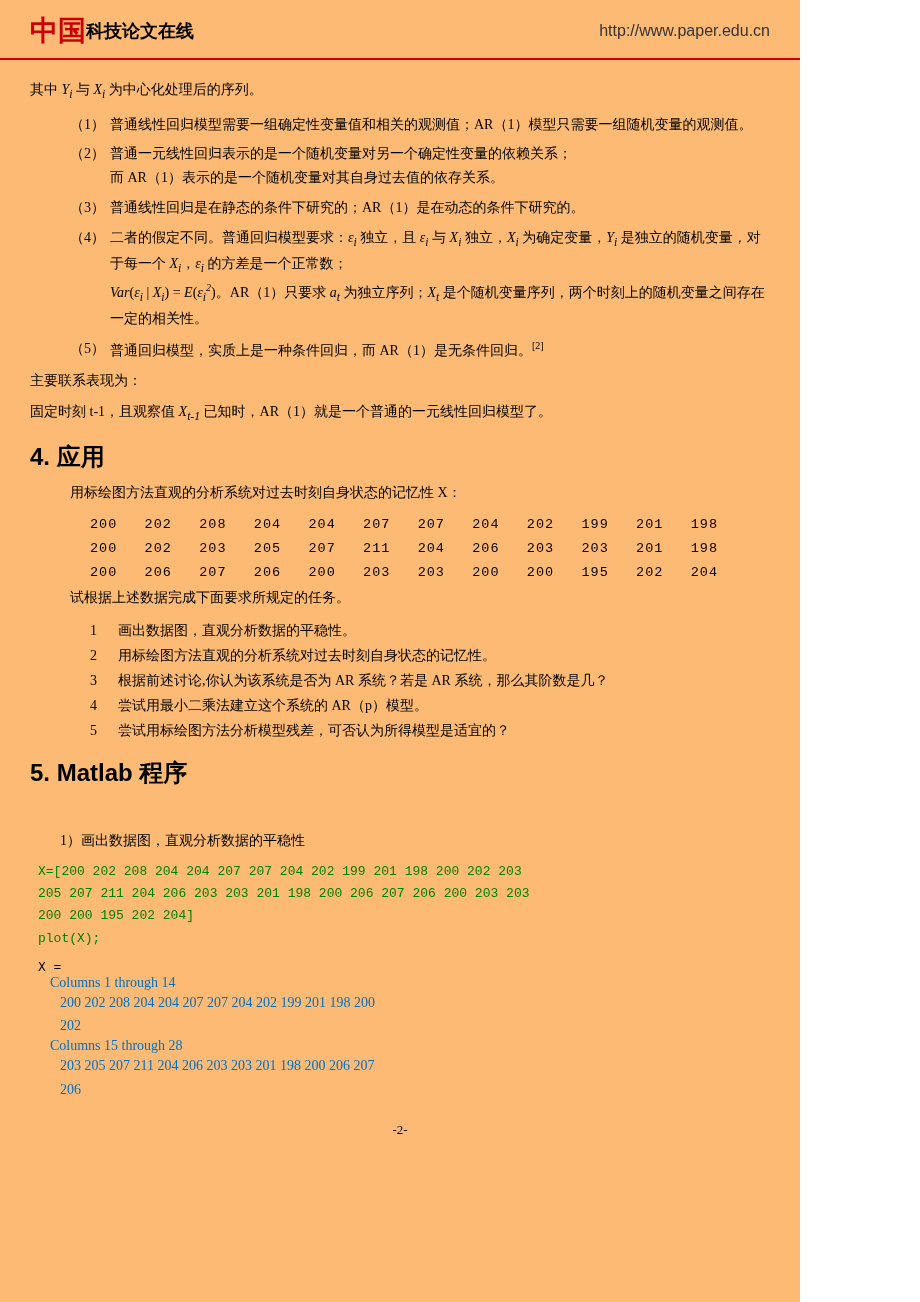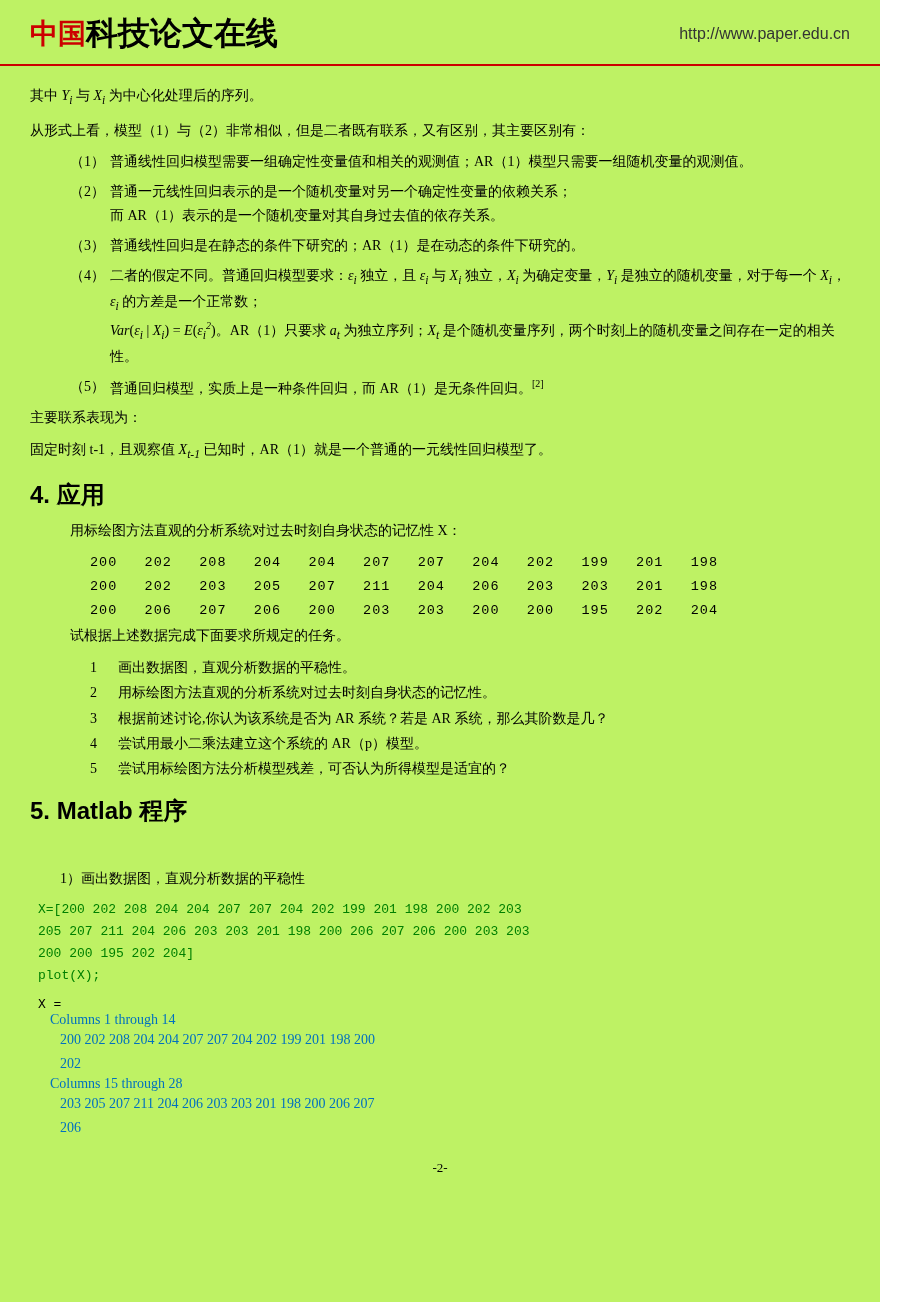--- a/index.html
+++ b/index.html
@@ -5,24 +5,24 @@
     * { margin: 0; padding: 0; box-sizing: border-box; }
     body {
       background: #fff;
       font-family: "SimSun", "宋体", serif;
       font-size: 14px;
       color: #000;
       width: 920px;
       min-height: 1302px;
     }
     .page {
-      width: 880px;
+      width: 800px;
       min-height: 1302px;
       padding: 0;
-      background: #bef264;
+      background: #fdba74;
       position: relative;
     }
     
     .header {
       display: flex;
       justify-content: space-between;
       align-items: center;
       padding: 12px 30px 8px 30px;
       border-bottom: 2px solid #cc0000;
       margin-bottom: 10px;
@@ -33,21 +33,21 @@
       font-size: 26px;
       font-weight: bold;
       font-family: "SimHei", "黑体", sans-serif;
     }
     .logo-zhongguo {
       color: #cc0000;
       font-size: 28px;
     }
     .logo-rest {
       color: #000;
-      font-size: 32px;
+      font-size: 18px;
     }
     .header-url {
       font-size: 16px;
       color: #333;
       font-family: Arial, sans-serif;
     }
     
     .content {
       padding: 8px 30px 20px 30px;
     }
@@ -153,23 +153,20 @@
         <span class="logo-rest">科技论文在线</span>
     </div>
     <div class="header-url">http://www.paper.edu.cn</div>
   </div>
 
   <div class="content">
 
     <div class="para">
       其中 <span class="math">Y<sub>i</sub></span> 与 <span class="math">X<sub>i</sub></span> 为中心化处理后的序列。
     </div>
-    <div class="para">
-      从形式上看，模型（1）与（2）非常相似，但是二者既有联系，又有区别，其主要区别有：
-    </div>
 
     <div class="numbered-item">
       <div class="num">（1）</div>
       <div class="item-content">
         普通线性回归模型需要一组确定性变量值和相关的观测值；AR（1）模型只需要一组随机变量的观测值。
       </div>
     </div>
 
     <div class="numbered-item">
       <div class="num">（2）</div>

